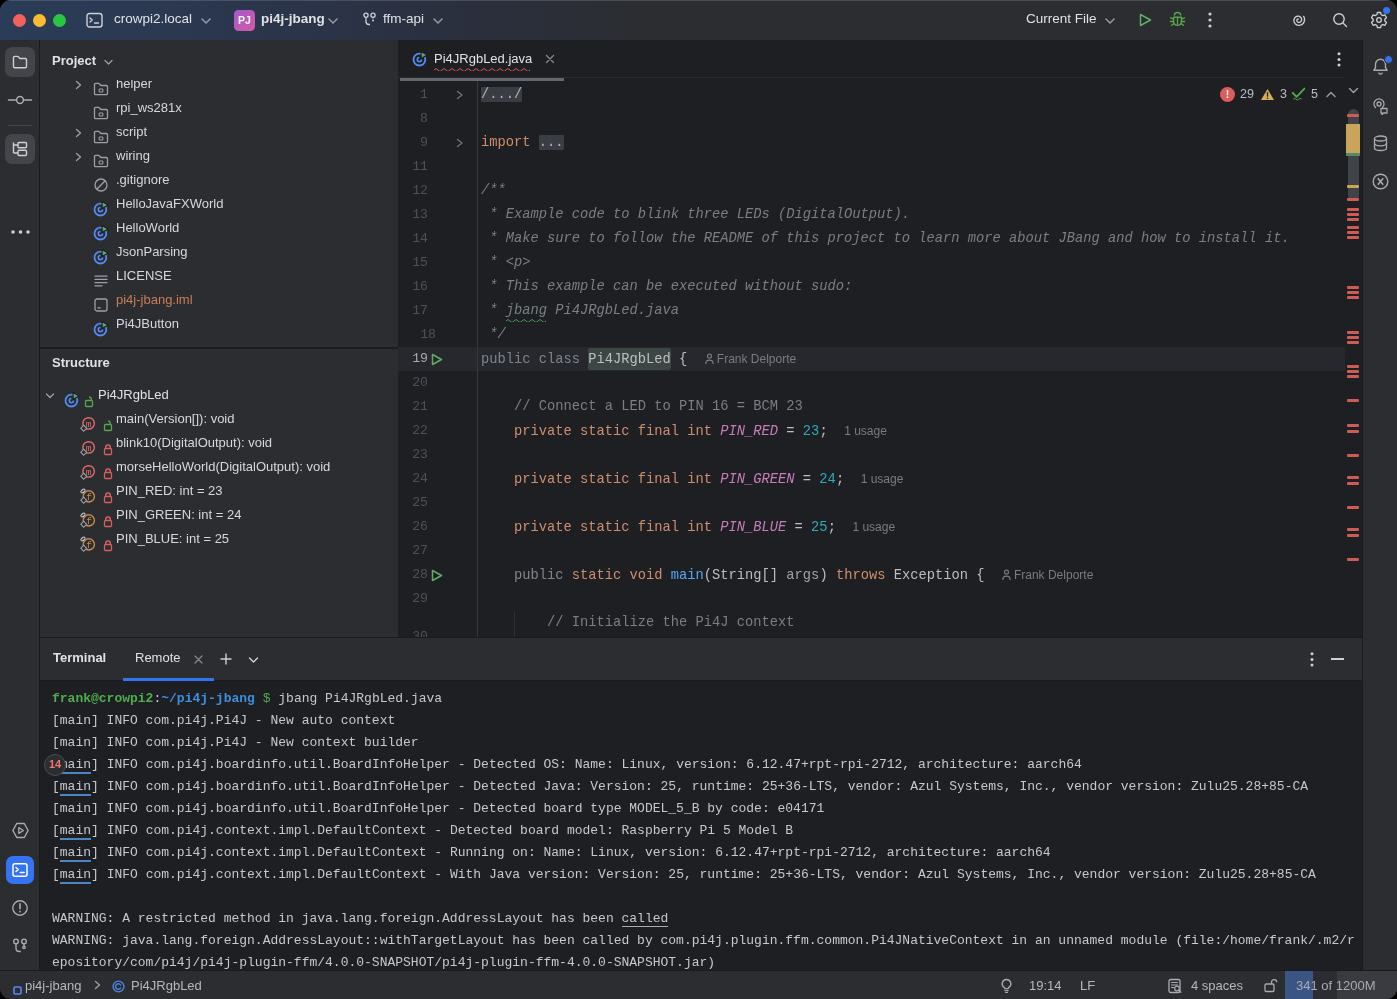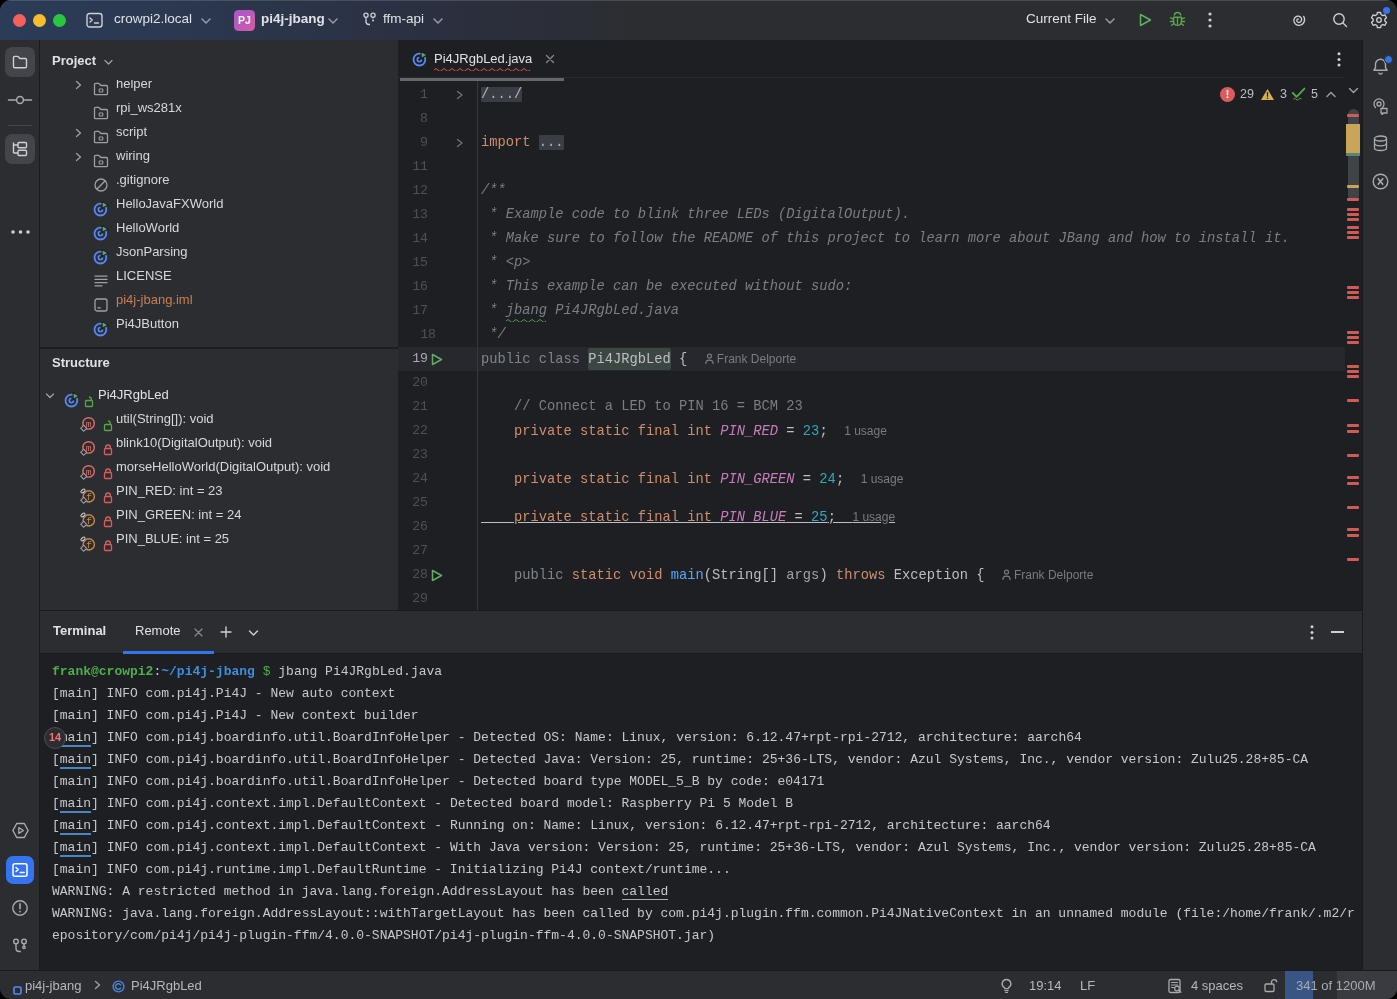--- a/index.html
+++ b/index.html
@@ -34,21 +34,21 @@
 .gray{color:#7E848D;}
 .mth{color:#56A8F5;}
 .fold{background:#3A3D42;color:#A9B2BF;border-radius:1px;}
 .hint{font-family:"Liberation Sans",sans-serif;font-size:12px;color:#787C83;}
 
 #stripe{left:1345px;top:40px;width:17px;height:597px;background:#1E1F22;}
 .mark{position:absolute;left:2px;width:12px;height:3px;background:#CF5B56;border-radius:1px;}
 
 #rightstrip{left:1362px;top:40px;width:35px;height:930px;background:#2B2D30;border-left:1px solid #1A1B1E;box-sizing:border-box;}
 
-#terminal{left:40px;top:610px;width:1134px;height:333px;background:#1E1F22;}
+#terminal{left:40px;top:637px;width:1134px;height:333px;background:#1E1F22;}
 #termhead{position:absolute;left:0;top:0;width:1322px;height:44px;background:#2B2D30;border-bottom:1px solid #1A1B1E;box-sizing:border-box;}
 .tline{position:absolute;left:12px;white-space:pre;font-family:"Liberation Mono",monospace;font-size:13px;line-height:22px;height:22px;color:#C5C8CD;}
 .lnk{border-bottom:2.5px solid #4A86C4;}
 
 #statusbar{left:0;top:970px;width:1397px;height:29px;background:#2B2D30;border-top:1px solid #1A1B1E;box-sizing:border-box;font-size:13px;color:#B4B8BF;}
 .sbitem{position:absolute;top:5px;line-height:20px;}
 </style>
 </head>
 <body>
 <div id="win">
@@ -273,21 +273,21 @@
     <div class="trow" style="left:0;top:58px;">
         <span style="position:absolute;left:40px;top:4px;"><svg width="16" height="16" viewBox="0 0 16 16">
             <circle cx="8.6" cy="7.4" r="5.7" fill="none" stroke="#E16D6D" stroke-width="1.4"></circle>
             <text x="8.6" y="11" font-size="9.5" fill="#E16D6D" text-anchor="middle" font-family="Liberation Mono">m</text>
             <rect x="1.6" y="10.2" width="4.2" height="4.2" transform="rotate(45 3.7 12.3)" fill="#2B2D30" stroke="#9DA0A8" stroke-width="1"></rect>
           </svg></span>
         <span style="position:absolute;left:62px;top:6px;"><svg width="12" height="13" viewBox="0 0 12 13">
             <rect x="2.5" y="5.5" width="7" height="6" rx="1" fill="none" stroke="#57A64A" stroke-width="1.3"></rect>
             <path d="M6 2a2.4 2.4 0 0 1 2.4 2.4v1" fill="none" stroke="#57A64A" stroke-width="1.3"></path>
           </svg></span>
-        <span style="position:absolute;left:76px;top:0;">util(String[]): void</span>
+        <span style="position:absolute;left:76px;top:0;">main(Version[]): void</span>
       </div>
     <div class="trow" style="left:0;top:82px;">
         <span style="position:absolute;left:40px;top:4px;"><svg width="16" height="16" viewBox="0 0 16 16">
             <circle cx="8.6" cy="7.4" r="5.7" fill="none" stroke="#E16D6D" stroke-width="1.4"></circle>
             <text x="8.6" y="11" font-size="9.5" fill="#E16D6D" text-anchor="middle" font-family="Liberation Mono">m</text>
             <rect x="1.6" y="10.2" width="4.2" height="4.2" transform="rotate(45 3.7 12.3)" fill="#2B2D30" stroke="#9DA0A8" stroke-width="1"></rect>
           </svg></span>
         <span style="position:absolute;left:62px;top:6px;"><svg width="12" height="13" viewBox="0 0 12 13">
             <rect x="2.5" y="5.5" width="7" height="6" rx="1" fill="none" stroke="#DB5C5C" stroke-width="1.3"></rect>
             <path d="M3.6 5.2V4.4a2.4 2.4 0 0 1 4.8 0v0.8" fill="none" stroke="#DB5C5C" stroke-width="1.3"></path>
@@ -418,21 +418,21 @@
               <path d="M0 3 Q 2 0 4 3 T 8 3 T 12 3 T 16 3 T 20 3 T 24 3 T 28 3 T 32 3 T 36 3 T 40 3" fill="none" stroke="#4C9B57" stroke-width="1"></path>
             </svg></span> Pi4JRgbLed.java</div>
       <div class="codeline doc" style="top:242px;"> */</div>
       <div class="codeline" style="top:266px;"><span class="gray">public class</span> Pi4JRgbLed {  <span class="hint"><svg width="11" height="12" viewBox="0 0 11 12" style="vertical-align:-1.5px;margin-right:2px;">
               <circle cx="5.5" cy="3.2" r="2" fill="none" stroke="#787C83" stroke-width="1.2"></circle>
               <path d="M1.8 11c0-2.3 1.6-3.8 3.7-3.8s3.7 1.5 3.7 3.8" fill="none" stroke="#787C83" stroke-width="1.2"></path>
             </svg>Frank Delporte</span></div>
       <div class="codeline cmt" style="top:314px;">    // Connect a LED to PIN 16 = BCM 23</div>
       <div class="codeline" style="top:338px;">    <span class="kw">private static final int</span> <span class="const">PIN_RED</span> = <span class="num">23</span>;  <span class="hint">1 usage</span></div>
       <div class="codeline" style="top:386px;">    <span class="kw">private static final int</span> <span class="const">PIN_GREEN</span> = <span class="num">24</span>;  <span class="hint">1 usage</span></div>
-      <div class="codeline" style="top:424px;text-decoration:underline;">    <span class="kw">private static final int</span> <span class="const">PIN_BLUE</span> = <span class="num">25</span>;  <span class="hint">1 usage</span></div>
+      <div class="codeline" style="top:434px;">    <span class="kw">private static final int</span> <span class="const">PIN_BLUE</span> = <span class="num">25</span>;  <span class="hint">1 usage</span></div>
       <div class="codeline" style="top:482px;">    <span class="gray">public</span> <span class="kw">static void</span> <span class="mth">main</span>(String[] <span style="color:#9DA2A8;">args</span>) <span class="kw">throws</span> Exception {  <span class="hint"><svg width="11" height="12" viewBox="0 0 11 12" style="vertical-align:-1.5px;margin-right:2px;">
               <circle cx="5.5" cy="3.2" r="2" fill="none" stroke="#787C83" stroke-width="1.2"></circle>
               <path d="M1.8 11c0-2.3 1.6-3.8 3.7-3.8s3.7 1.5 3.7 3.8" fill="none" stroke="#787C83" stroke-width="1.2"></path>
             </svg>Frank Delporte</span></div>
       <div class="codeline cmt" style="top:530px;">        // Initialize the Pi4J context</div>
       <div class="abs" style="top:5px;left:0;width:947px;height:18px;font-size:12.5px;color:#BCBEC4;">
         <span style="position:absolute;left:822px;top:1px;width:15px;height:15px;border-radius:50%;background:#DB5C5C;color:#fff;text-align:center;line-height:15px;font-size:10.5px;font-weight:bold;">!</span>
         <span style="position:absolute;left:842px;top:1px;">29</span>
         <svg style="position:absolute;left:862px;top:2px;" width="15" height="13" viewBox="0 0 15 13">
             <path d="M7.5 1L14 12H1z" fill="#D6AE58"></path>
@@ -533,21 +533,20 @@
     <div id="termbody" style="position:absolute;left:0;top:44px;width:1322px;height:289px;overflow:hidden;">
       <div class="tline" style="top:7px;"><span style="color:#4EAE4E;font-weight:bold;">frank@crowpi2</span>:<span style="color:#3E8EE0;font-weight:bold;">~/pi4j-jbang</span> <span style="color:#4EAE4E;">$</span> jbang Pi4JRgbLed.java</div>
       <div class="tline" style="top:29px;">[main] INFO com.pi4j.Pi4J - New auto context</div>
       <div class="tline" style="top:51px;">[main] INFO com.pi4j.Pi4J - New context builder</div>
       <div class="tline" style="top:73px;">[<span class="lnk">main</span>] INFO com.pi4j.boardinfo.util.BoardInfoHelper - Detected OS: Name: Linux, version: 6.12.47+rpt-rpi-2712, architecture: aarch64</div>
       <div class="tline" style="top:95px;">[<span class="lnk">main</span>] INFO com.pi4j.boardinfo.util.BoardInfoHelper - Detected Java: Version: 25, runtime: 25+36-LTS, vendor: Azul Systems, Inc., vendor version: Zulu25.28+85-CA</div>
       <div class="tline" style="top:117px;">[main] INFO com.pi4j.boardinfo.util.BoardInfoHelper - Detected board type MODEL_5_B by code: e04171</div>
       <div class="tline" style="top:139px;">[<span class="lnk">main</span>] INFO com.pi4j.context.impl.DefaultContext - Detected board model: Raspberry Pi 5 Model B</div>
       <div class="tline" style="top:161px;">[<span class="lnk">main</span>] INFO com.pi4j.context.impl.DefaultContext - Running on: Name: Linux, version: 6.12.47+rpt-rpi-2712, architecture: aarch64</div>
       <div class="tline" style="top:183px;">[<span class="lnk">main</span>] INFO com.pi4j.context.impl.DefaultContext - With Java version: Version: 25, runtime: 25+36-LTS, vendor: Azul Systems, Inc., vendor version: Zulu25.28+85-CA</div>
-      <div class="tline" style="top:205px;">[main] INFO com.pi4j.runtime.impl.DefaultRuntime - Initializing Pi4J context/runtime...</div>
       <div class="tline" style="top:227px;">WARNING: A restricted method in java.lang.foreign.AddressLayout has been <span style="border-bottom:1.5px solid #A8ABB2;">called</span></div>
       <div class="tline" style="top:249px;">WARNING: java.lang.foreign.AddressLayout::withTargetLayout has been called by com.pi4j.plugin.ffm.common.Pi4JNativeContext in an unnamed module (file:/home/frank/.m2/r</div>
       <div class="tline" style="top:271px;">epository/com/pi4j/pi4j-plugin-ffm/4.0.0-SNAPSHOT/pi4j-plugin-ffm-4.0.0-SNAPSHOT.jar)</div>
       <div class="abs" style="left:4px;top:73px;width:22px;height:22px;border-radius:50%;background:#2B2D30;border:1.5px solid #4A4C52;box-sizing:border-box;text-align:center;line-height:19px;font-size:11px;font-weight:bold;color:#F07470;">14</div>
     </div>
   </div>
   <div class="abs" id="statusbar">
     <div class="sbitem" style="left:13px;top:10px;"><svg width="9" height="9" viewBox="0 0 9 9">
           <rect x="1" y="1" width="7" height="7" rx="1.2" fill="none" stroke="#548AF7" stroke-width="1.6"></rect>
         </svg></div>

